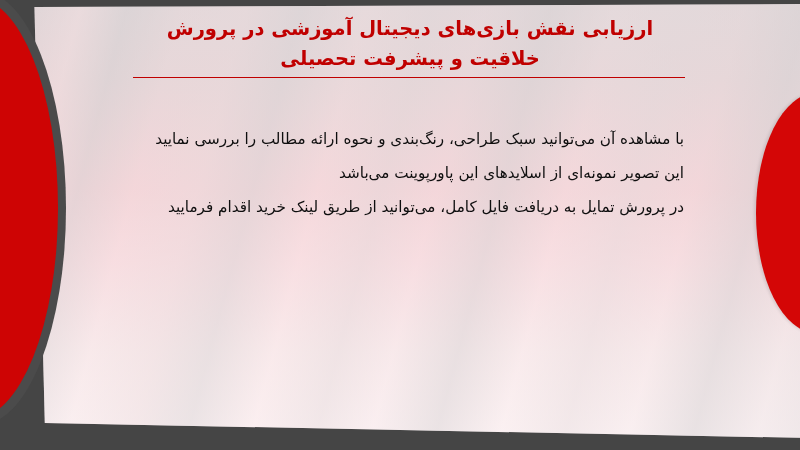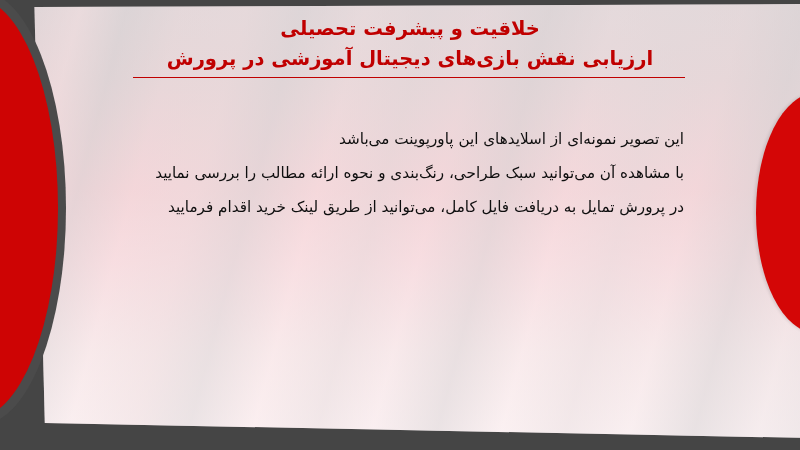--- a/index.html
+++ b/index.html
@@ -172,25 +172,25 @@
 
   <div class="panel"></div>
   <div class="panel-edge"></div>
 
   <div class="left-ellipse-ring"></div>
   <div class="left-ellipse"></div>
 
   <div class="right-ellipse"></div>
 
   <div class="title-block">
+    <div class="title-line">ارزیابی نقش بازی‌های دیجیتال آموزشی در پرورش</div>
     <div class="title-line">خلاقیت و پیشرفت تحصیلی</div>
-    <div class="title-line">ارزیابی نقش بازی‌های دیجیتال آموزشی در پرورش</div>
   </div>
 
   <div class="title-rule"></div>
 
   <div class="body-block">
+    <div class="body-line">با مشاهده آن می‌توانید سبک طراحی، رنگ‌بندی و نحوه ارائه مطالب را بررسی نمایید</div>
     <div class="body-line">این تصویر نمونه‌ای از اسلایدهای این پاورپوینت می‌باشد</div>
-    <div class="body-line">با مشاهده آن می‌توانید سبک طراحی، رنگ‌بندی و نحوه ارائه مطالب را بررسی نمایید</div>
     <div class="body-line">در پرورش تمایل به دریافت فایل کامل، می‌توانید از طریق لینک خرید اقدام فرمایید</div>
   </div>
 
 </div>
 
 </body></html>

